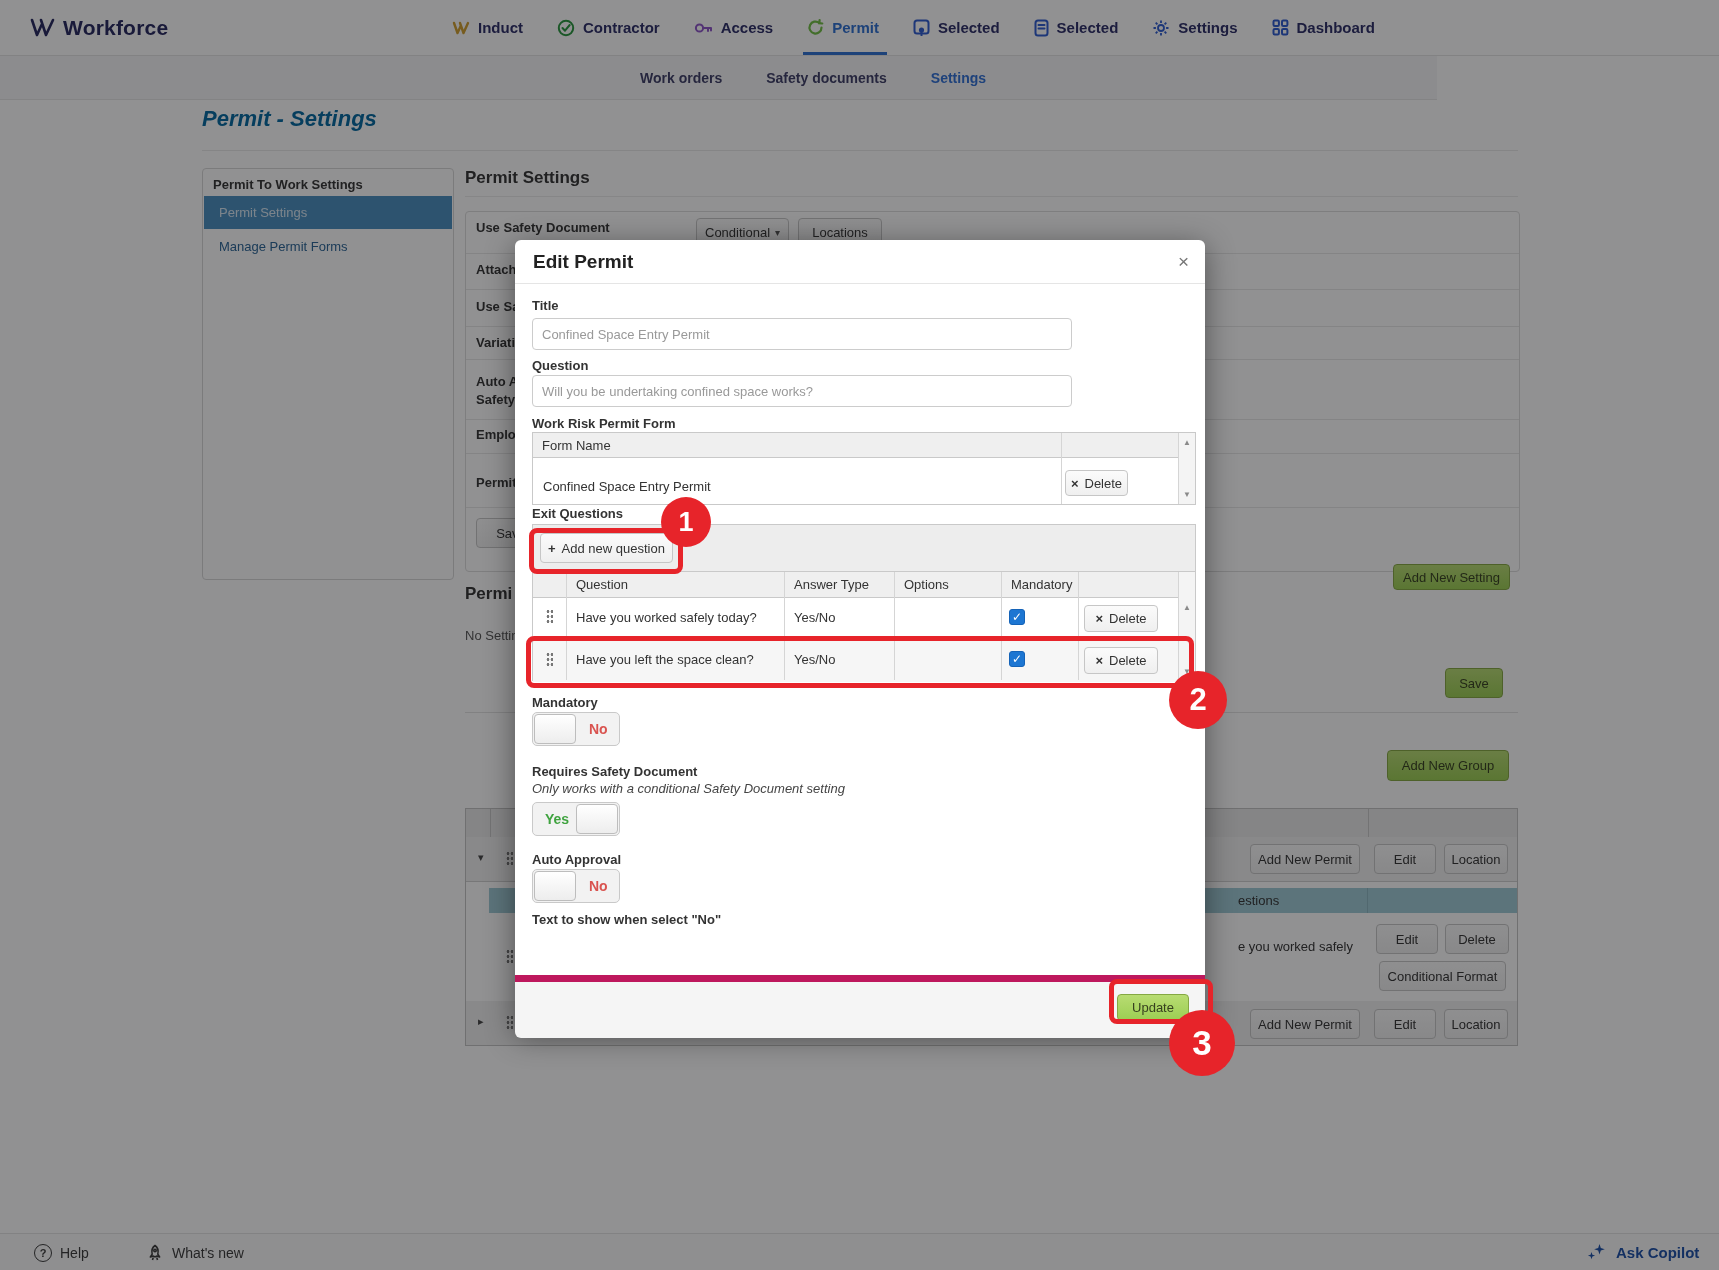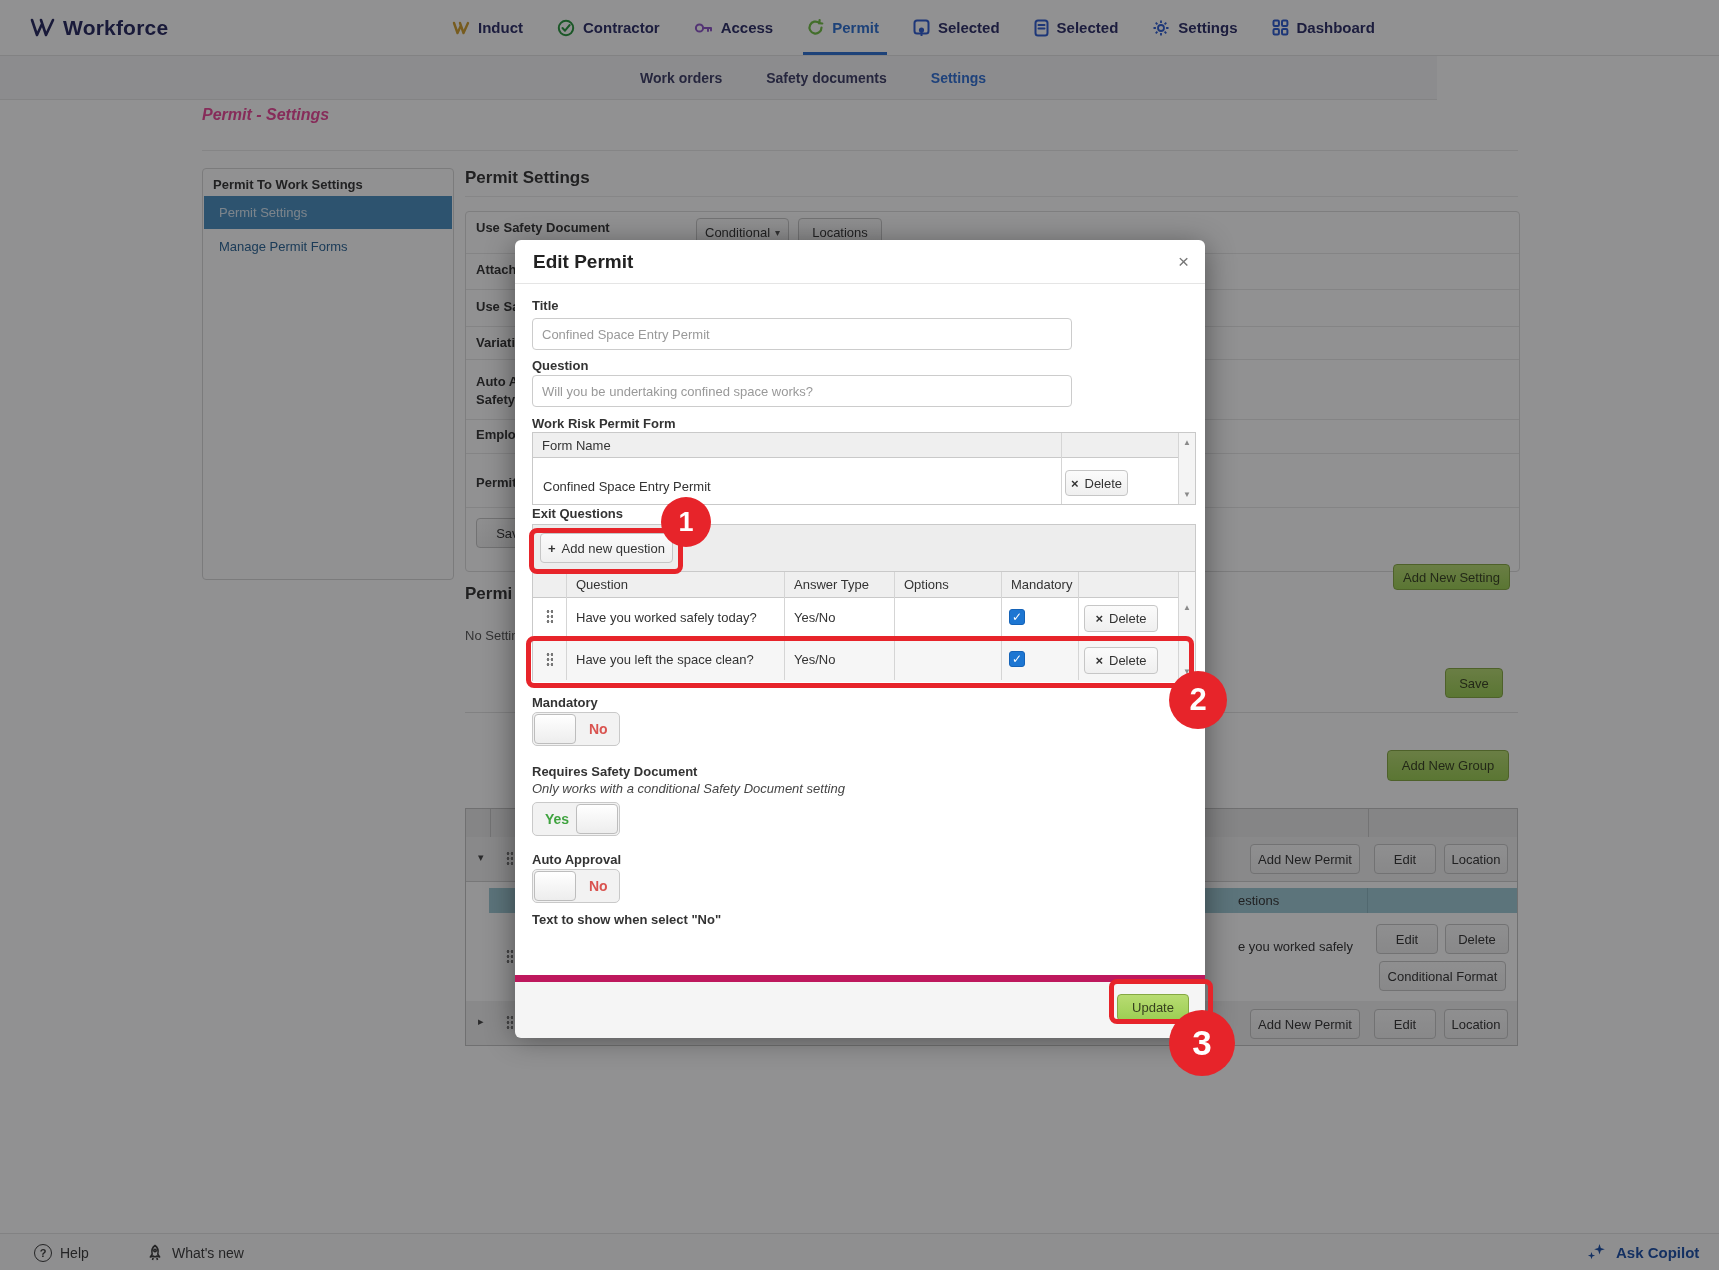--- a/index.html
+++ b/index.html
@@ -13,21 +13,21 @@
   .navmenu{left:452px;top:0;height:55px;display:flex;align-items:flex-end;gap:34px;}
   .navitem{position:relative;display:flex;align-items:center;gap:8px;height:55px;font-size:15px;font-weight:bold;color:#2b2c66;cursor:pointer;}
   .navitem.active{color:#2c6fd2;}
   .navitem.active .underline{position:absolute;left:-4px;right:-8px;bottom:0;height:3px;background:#2c6fd2;}
   
   .subnav{left:0;top:56px;width:1437px;height:43px;background:#f6f6f7;border-bottom:1px solid #e6e6e6;}
   .subnav-inner{left:640px;top:0;height:43px;display:flex;align-items:center;gap:44px;}
   .subitem{font-size:14px;font-weight:bold;color:#3c3d66;cursor:pointer;}
   .subitem.active{color:#2f6fd6;}
   
-  .pagetitle{left:202px;top:106px;font-size:16px;font-weight:bold;font-style:italic;color:#ec4899;}
+  .pagetitle{left:202px;top:106px;font-size:22px;font-weight:bold;font-style:italic;color:#0369a1;}
   .pagehr{left:202px;top:150px;width:1316px;border-top:1px solid #e9e9e9;}
   
   .sidecard{left:202px;top:168px;width:250px;height:410px;background:#fff;border:1px solid #d8d8d8;border-radius:4px;}
   .sidehead{left:10px;top:8px;font-size:13px;font-weight:bold;color:#333;}
   .sideselected{left:1px;top:27px;width:248px;height:33px;background:#4a8fc0;display:flex;align-items:center;}
   .sideselected span{padding-left:15px;font-size:13px;color:#d9e8f3;}
   .sidelink{left:16px;top:70px;font-size:13px;color:#2a6496;cursor:pointer;}
   
   .mainhead{left:465px;top:168px;font-size:17px;font-weight:bold;color:#333;}
   .mainhr{left:465px;top:196px;width:1053px;border-top:1px solid #ececec;}

